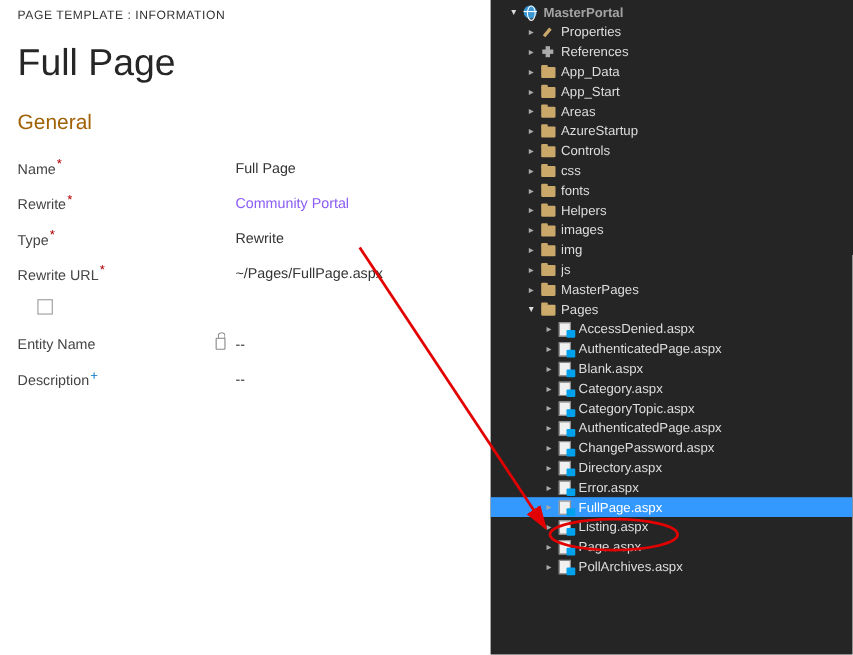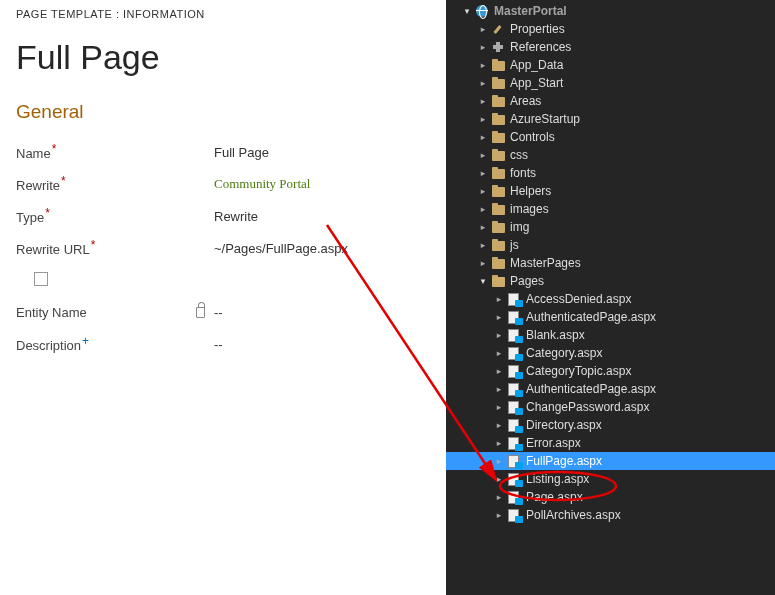--- a/index.html
+++ b/index.html
@@ -51,21 +51,21 @@
     position: relative;
     font-size: 13px;
   }
   .req { color: #b00000; font-size: 12px; vertical-align: super; margin-left:1px;}
   .plus { color: #0072c6; font-size: 12px; vertical-align: super; margin-left:1px;}
   .form-value {
     flex: 1;
     color: #333;
     font-size: 13px;
   }
-  .form-value.link { color: #4d7c0f; font-family: Liberation Serif, serif; }
+  .form-value.link { color: #8b5cf6; }
   .lock-cell { width:18px; display:inline-block; }
   .lock-icon {
     display:inline-block;
     width:9px;height:11px;border:1px solid #888;border-radius:1px;
     position:relative;top:1px;
   }
   .lock-icon::before{
     content:"";position:absolute;top:-6px;left:1px;width:5px;height:5px;
     border:1px solid #888;border-bottom:none;border-radius:4px 4px 0 0;
   }

